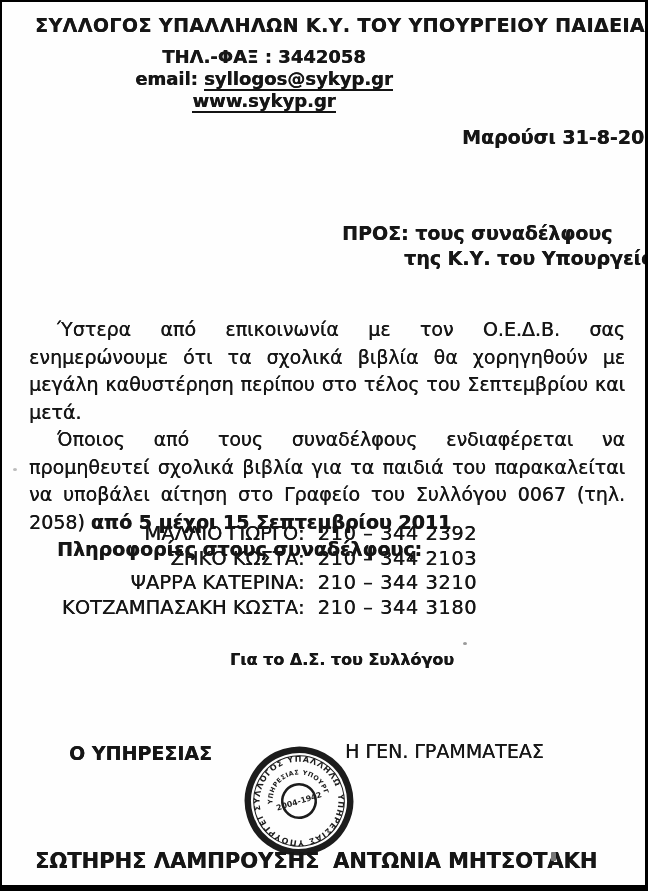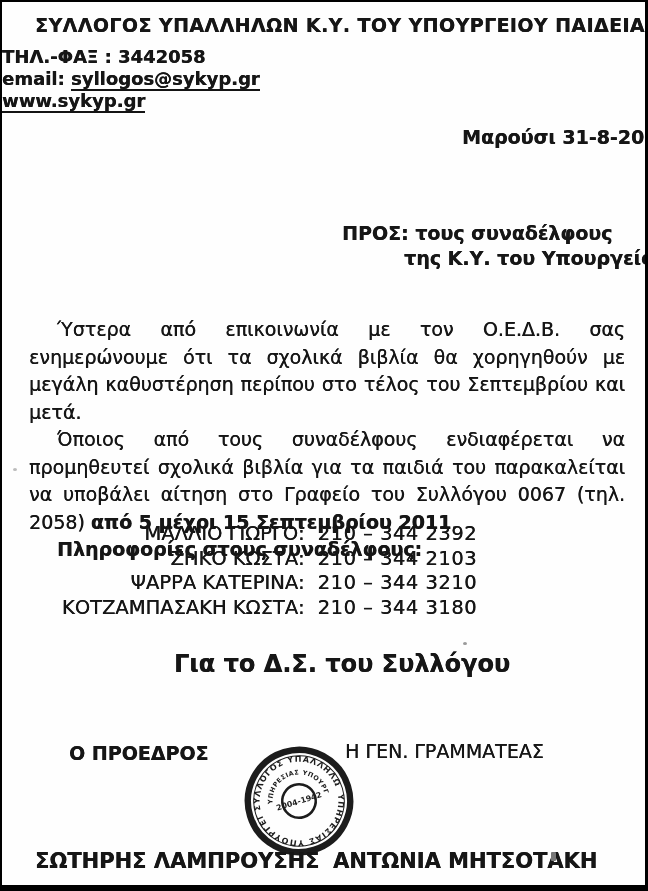--- a/index.html
+++ b/index.html
@@ -18,21 +18,21 @@
   .abs{position:absolute;}
   
   .org-title{
     left:33px;top:12px;width:590px;
     font-size:19px;font-weight:bold;letter-spacing:.4px;
     text-shadow:.3px 0 0 currentColor;
     white-space:nowrap;
   }
   .contact-block{
     left:0;top:44px;width:524px;
-    text-align:left;
+    text-align:center;
     font-size:18px;font-weight:bold;
     line-height:22px;
     text-shadow:.3px 0 0 currentColor;
   }
   .contact-block .row{margin:0;}
   .u{border-bottom:2.5px solid #141414;padding-bottom:0;}
   .dateline{
     left:460px;top:124px;
     font-size:19px;font-weight:bold;
     text-shadow:.3px 0 0 currentColor;
@@ -63,21 +63,21 @@
     text-shadow:.35px 0 0 currentColor;
     white-space:nowrap;
   }
   .c-name{display:inline-block;width:241px;text-align:right;}
   .c-sep{display:inline-block;}
   .c-phone{display:inline-block;margin-left:13px;letter-spacing:.5px;}
   
   .closing{
     left:40px;top:648px;width:600px;
     text-align:center;
-    font-size:24px;font-weight:bold;
+    font-size:16px;font-weight:bold;
     text-shadow:.3px 0 0 currentColor;
   }
   
   .sig-title-left{left:67px;top:740px;font-size:19px;font-weight:bold;text-shadow:.3px 0 0 currentColor;white-space:nowrap;}
   .sig-title-right{left:343px;top:738px;font-size:19px;font-weight:normal;text-shadow:.3px 0 0 currentColor;white-space:nowrap;}
   .sig-name-left{left:33px;top:847px;font-size:21px;font-weight:bold;text-shadow:.3px 0 0 currentColor;white-space:nowrap;}
   .sig-name-right{left:331px;top:847px;font-size:21px;font-weight:bold;text-shadow:.3px 0 0 currentColor;white-space:nowrap;}
   .seal{left:238px;top:740px;width:118px;height:118px;}
   .seal svg{display:block;}
   
@@ -115,21 +115,21 @@
 
   <div class="abs contact-list">
     <div><span class="c-name">ΜΑΛΛΙΟ ΓΙΩΡΓΟ</span><span class="c-sep">:</span><span class="c-phone">210 – 344 2392</span></div>
     <div><span class="c-name">ΖΗΚΟ ΚΩΣΤΑ</span><span class="c-sep">:</span><span class="c-phone">210 – 344 2103</span></div>
     <div><span class="c-name">ΨΑΡΡΑ ΚΑΤΕΡΙΝΑ</span><span class="c-sep">:</span><span class="c-phone">210 – 344 3210</span></div>
     <div><span class="c-name">ΚΟΤΖΑΜΠΑΣΑΚΗ ΚΩΣΤΑ</span><span class="c-sep">:</span><span class="c-phone">210 – 344 3180</span></div>
   </div>
 
   <div class="abs closing">Για το Δ.Σ. του Συλλόγου</div>
 
-  <div class="abs sig-title-left">Ο ΠΡΟΕΔΡΟΣ</div>
+  <div class="abs sig-title-left">Ο ΥΠΗΡΕΣΙΑΣ</div>
   <div class="abs sig-title-right">Η ΓΕΝ. ΓΡΑΜΜΑΤΕΑΣ</div>
 
   <div class="abs seal">
     <svg width="118" height="118" viewBox="0 0 120 120">
       <g transform="rotate(-17 60 60)" fill="none" stroke="#1c1c1c">
         <circle cx="60" cy="60" r="52" stroke-width="6.5"></circle>
         <circle cx="60" cy="60" r="46" stroke-width="1"></circle>
         <circle cx="60" cy="60" r="17" stroke-width="2.6"></circle>
         <path id="sealArcTop" d="M 60,60 m -40,0 a 40,40 0 1,1 80,0" stroke="none"></path>
         <path id="sealArcBottom" d="M 60,60 m 40,0 a 40,40 0 1,1 -80,0" stroke="none"></path>

